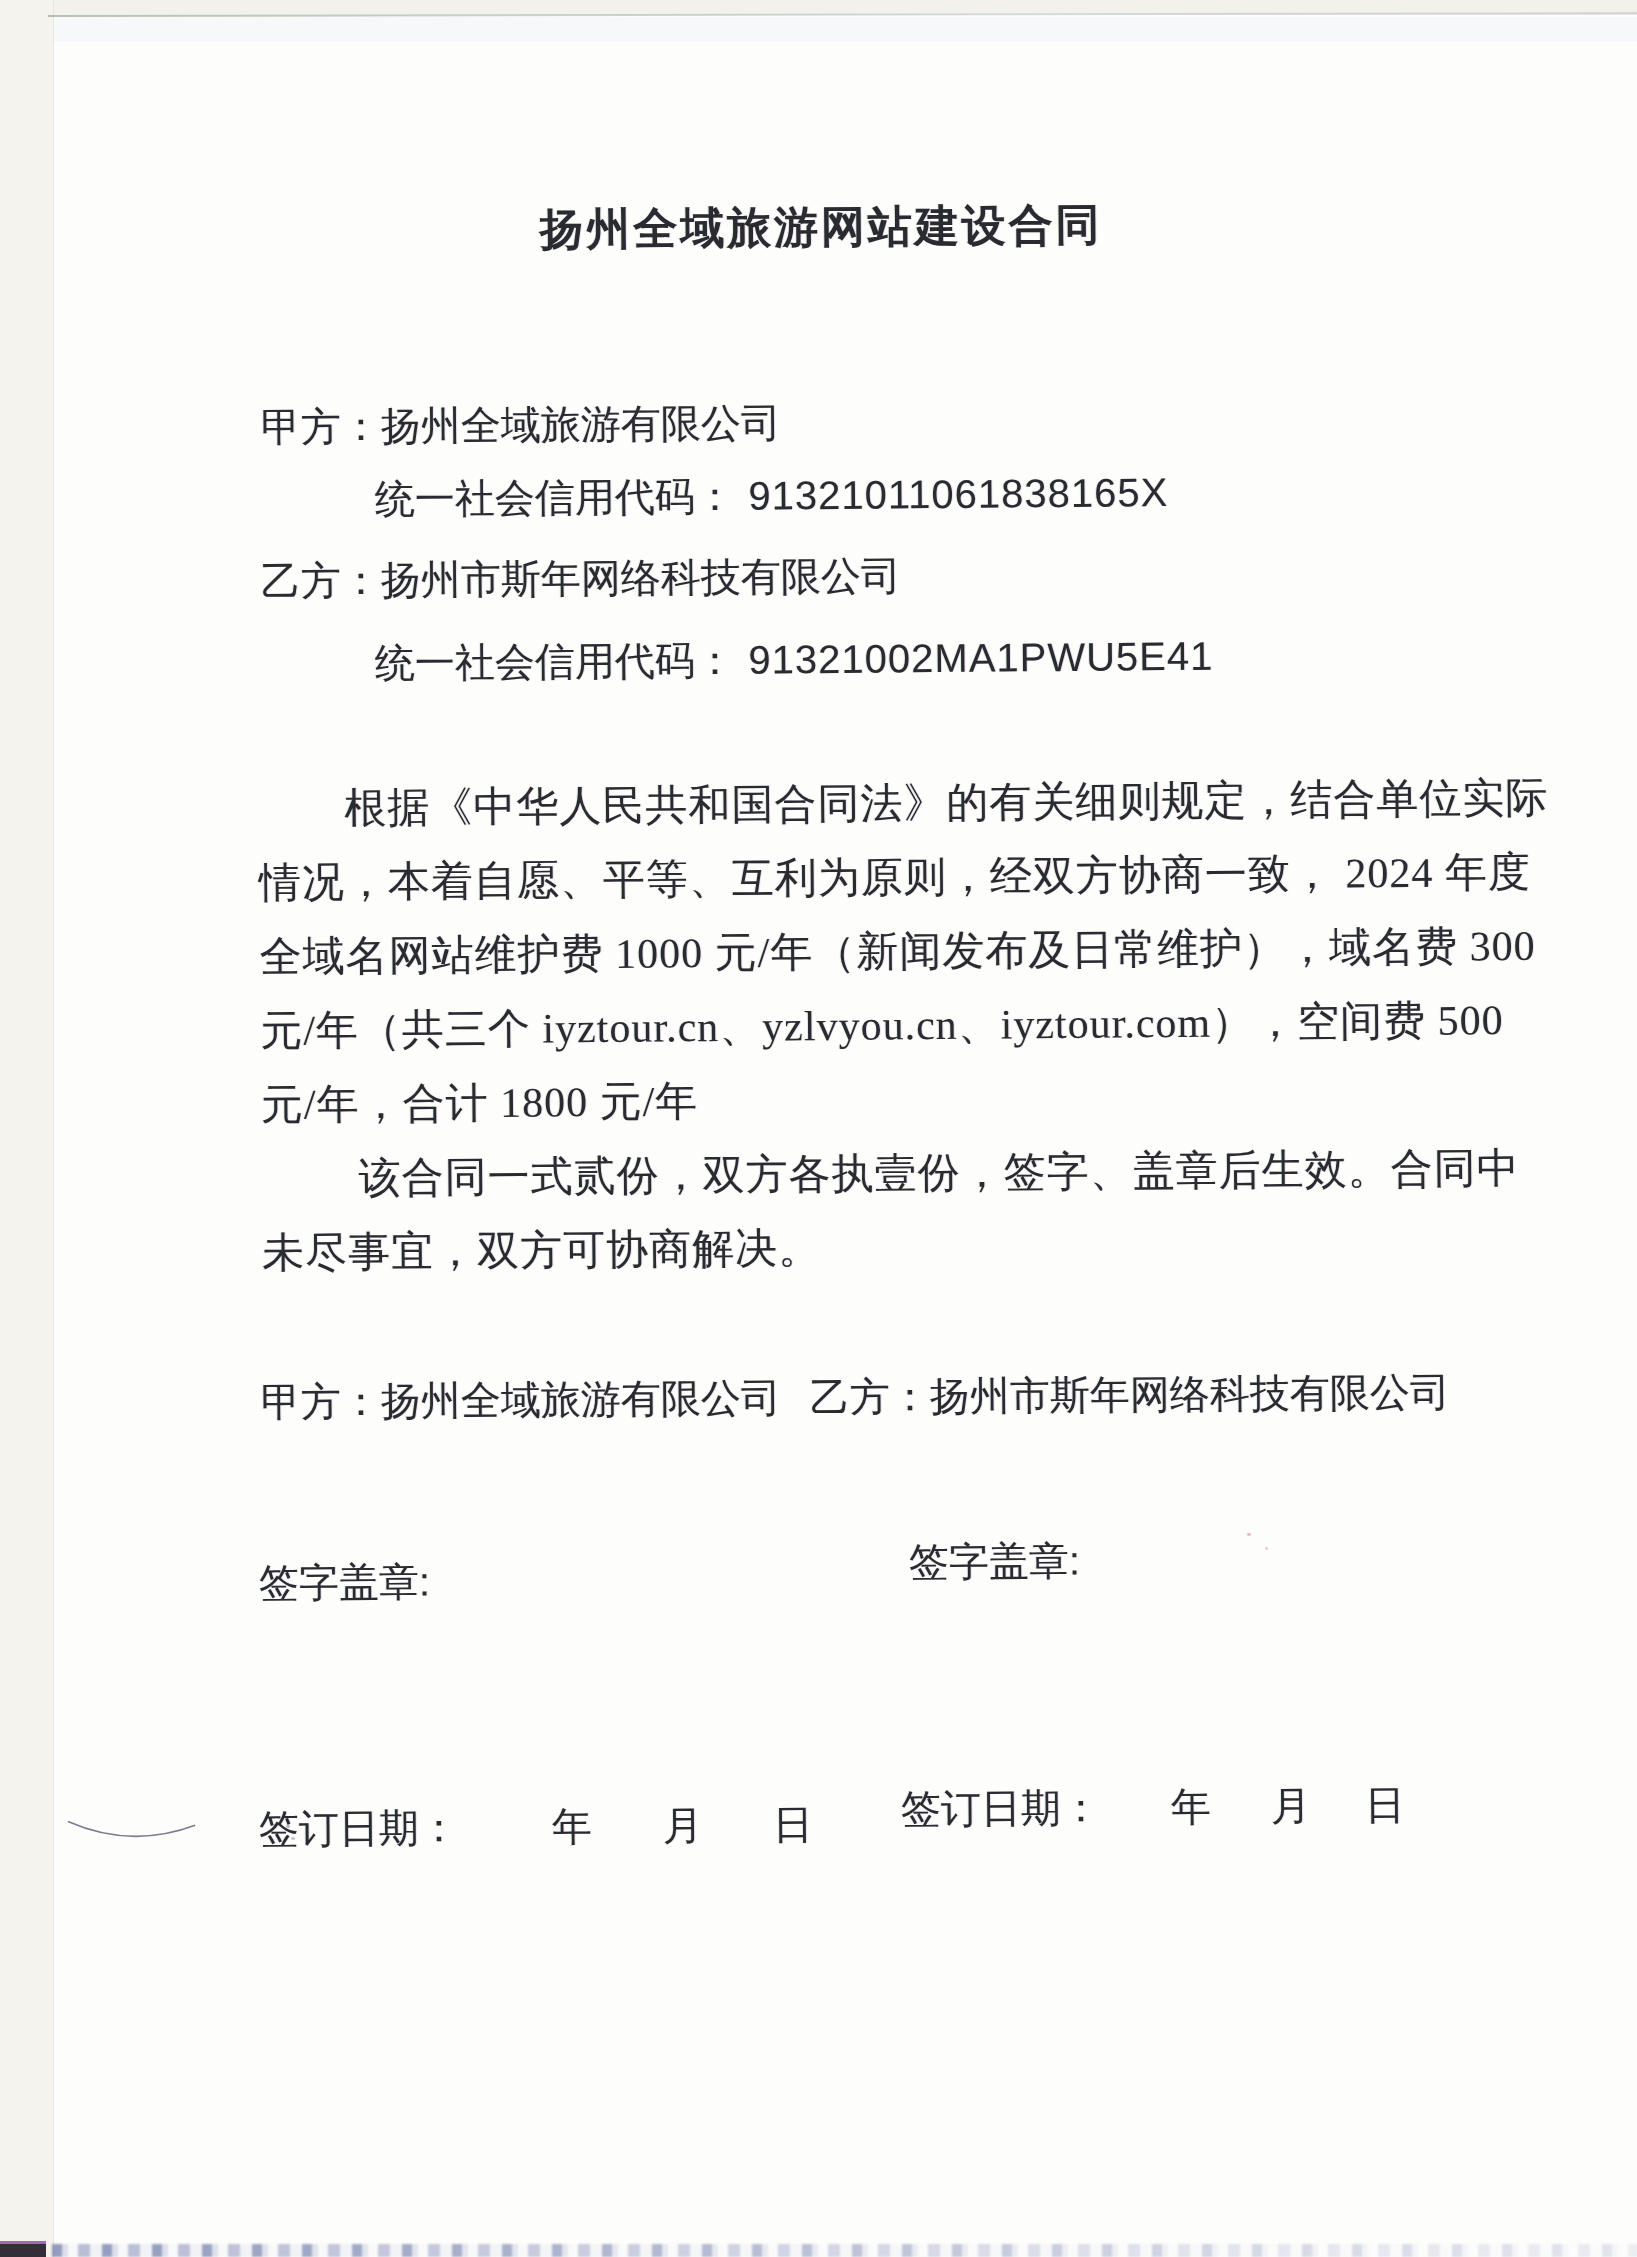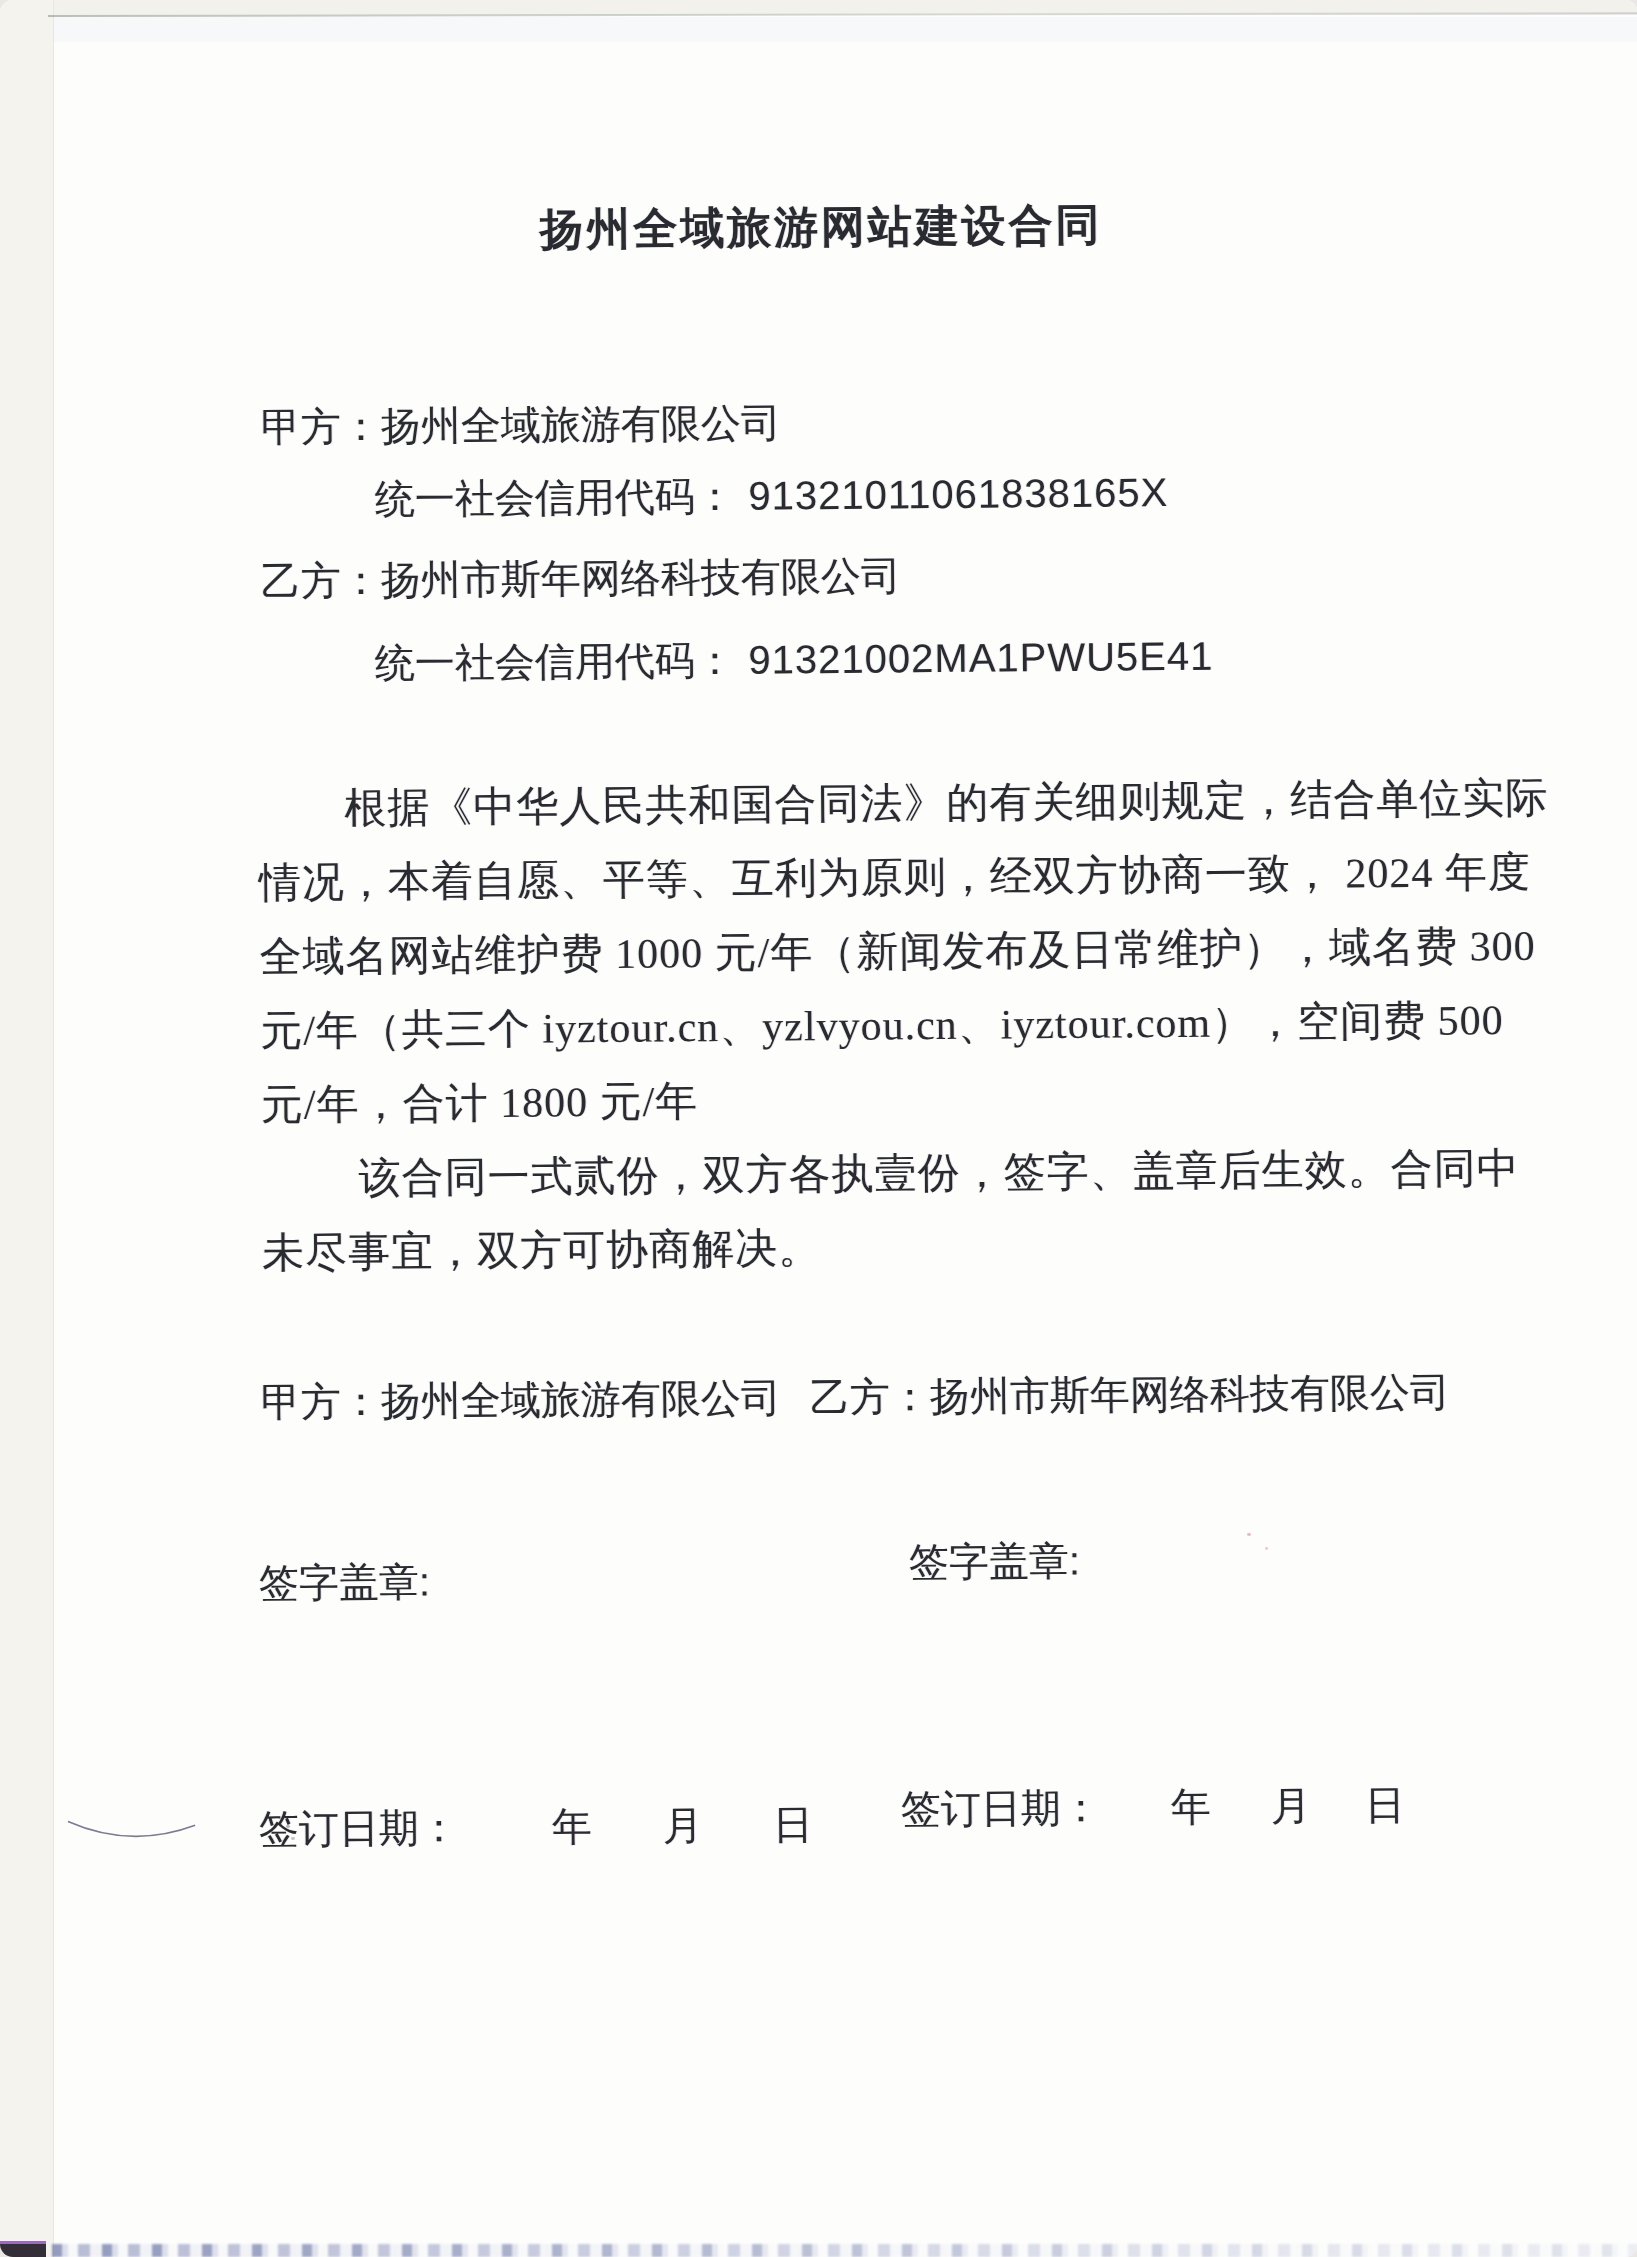--- a/index.html
+++ b/index.html
@@ -5,21 +5,20 @@
   * { margin: 0; padding: 0; box-sizing: border-box; }
   html, body { background: #e9e8e4; }
   body { font-family: "Liberation Sans", sans-serif; }
 
   .scan {
     position: relative;
     width: 1638px;
     height: 2257px;
     background: #fdfdfc;
     overflow: hidden;
-    border-radius: 13px;
   }
 
   
   .scanner-left {
     position: absolute; left: 0; top: 0;
     width: 54px; height: 100%;
     background: #f5f3ee;
     border-right: 1px solid rgba(120,120,110,0.10);
   }
   

